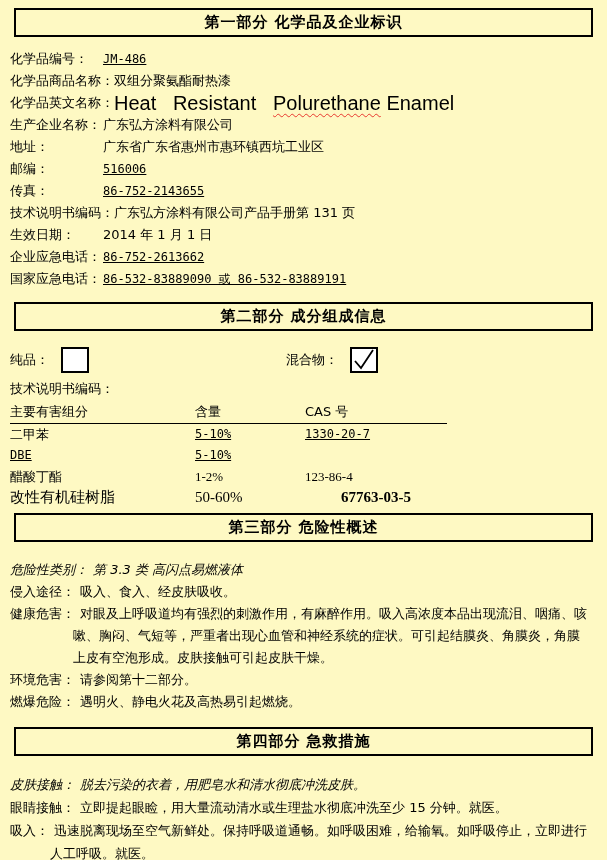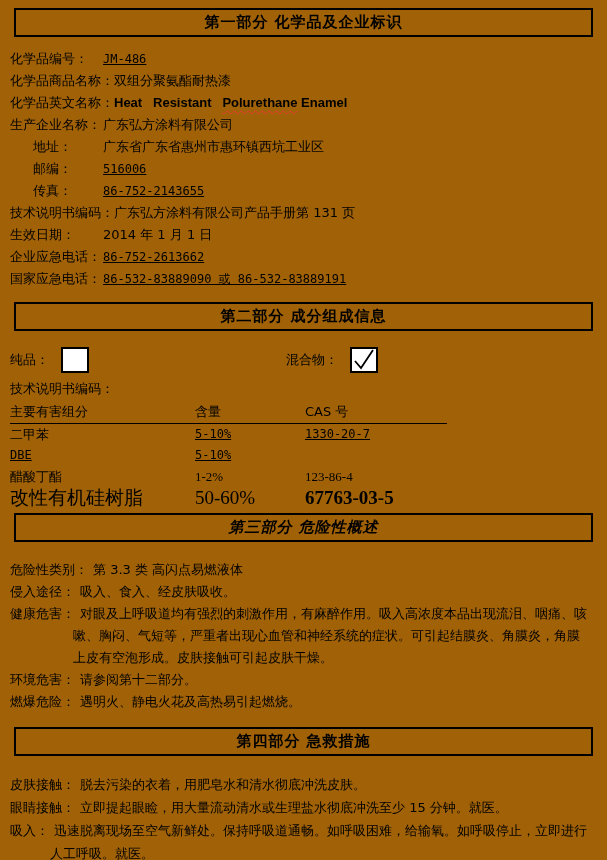--- a/index.html
+++ b/index.html
@@ -1,47 +1,47 @@
 <!DOCTYPE html>
 <html><head>
 <meta charset="utf-8">
 <style>
   html,body { margin:0; padding:0; background:#ffffff; }
   .page {
     position:relative;
     width:607px; height:860px;
-    background:#a16207;
+    background:#fef9c3;
     color:#000000;
     font-family:"DejaVu Sans","Liberation Sans",sans-serif;
     font-size:13px;
     overflow:hidden;
   }
   .section-box {
     margin:0 14px;
     border:2px solid #000000;
     height:25px;
     display:flex; align-items:center; justify-content:center;
   }
   .section-title {
     font-weight:bold;
     font-size:15px;
     letter-spacing:1px;
   }
   .box-1 { margin-top:8px; }
   .box-2 { margin-top:10px; }
-  .box-3 { margin-top:5px;font-style:italic; }
+  .box-3 { margin-top:5px; }
   .box-4 { margin-top:14px; }
 
   
   .fields { margin:11px 14px 12px 10px; }
   .field { display:flex; line-height:22px; }
   .field .lbl { min-width:93px; flex:none; white-space:nowrap; }
-  .field.indent .lbl { text-align:center; padding-right:8px; box-sizing:border-box; }
+  .field.indent .lbl { text-align:left; padding-right:8px; box-sizing:border-box; }
   .mono { font-family:"DejaVu Sans Mono","Liberation Mono",monospace; font-size:12px;text-decoration:underline; }
-  .en { font-family:"Liberation Sans","DejaVu Sans",sans-serif; font-size:13px; white-space:pre-wrap;font-weight:bold; }
+  .en { font-family:"Liberation Sans","DejaVu Sans",sans-serif; font-size:20px; white-space:pre-wrap; }
   .squiggle {
     text-decoration:underline;
     text-decoration-style:wavy;
     text-decoration-color:#e8392f;
     text-decoration-thickness:1px;
     text-underline-offset:3px;
   }
 
   
   .purity-row { display:flex; align-items:center; margin:14px 14px 0 10px; height:30px; }
@@ -53,26 +53,26 @@
     display:flex; align-items:flex-end; justify-content:center;
     background:#ffffff;
   }
   .mix-label { margin-left:197px; }
   .checkbox svg { display:block; margin-bottom:1px; }
   .content-heading { margin:4px 14px 0 10px; line-height:20px; }
   .tbl { margin:4px 14px 0 10px; width:437px; }
   .tbl-row { display:grid; grid-template-columns:185px 110px 1fr; line-height:21px; align-items:end; }
   .tbl-head { border-bottom:1px solid #000000; padding-bottom:2px; line-height:18px; }
   .serif { font-family:"Liberation Serif","DejaVu Serif",serif; }
-  .big { font-size:19px; }
-  .bold { font-weight:bold; }
+  .big { font-size:15px; }
+  .bold { font-weight:bold;margin-left:36px; }
 
   
   .paras { margin:0 16px 0 10px; }
-  .paras .first { margin-top:17px; }
+  .paras .first { margin-top:17px;font-style:italic; }
   .para { margin:0; line-height:22px; }
   .para4 { line-height:23px; }
   .hang63 { padding-left:63px; text-indent:-63px; }
   .hang75 { padding-left:75px; text-indent:-75px; }
   .hang40 { padding-left:40px; text-indent:-40px; }
   .plbl { margin-right:5px; }
 </style>
 </head>
 <body>
 

